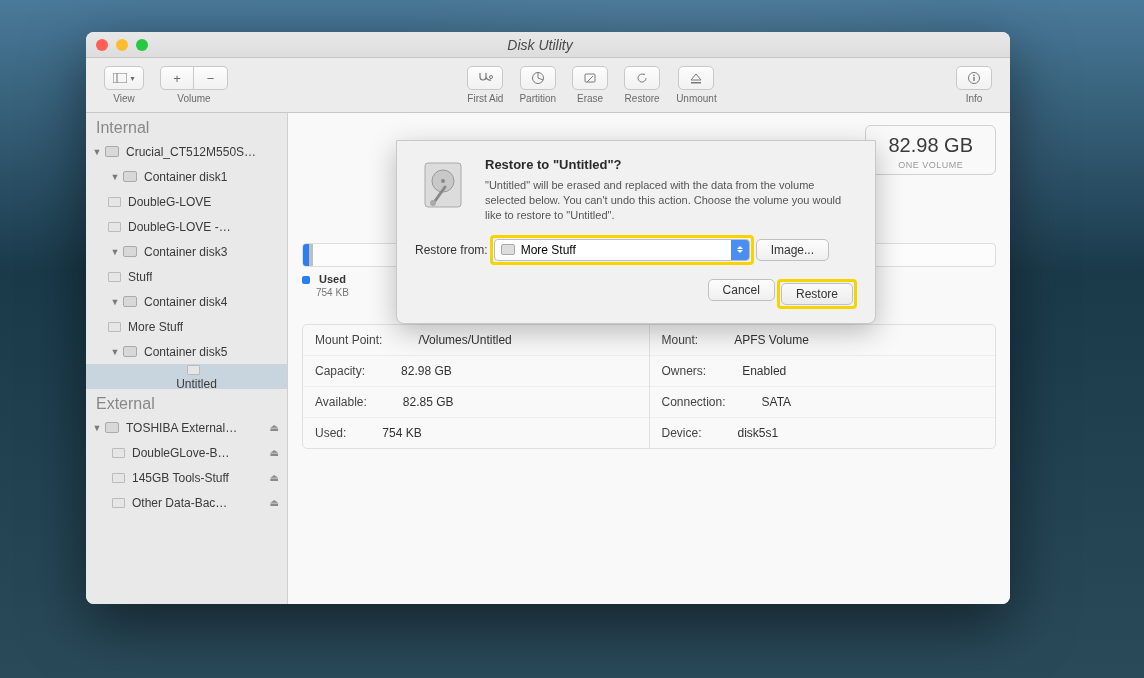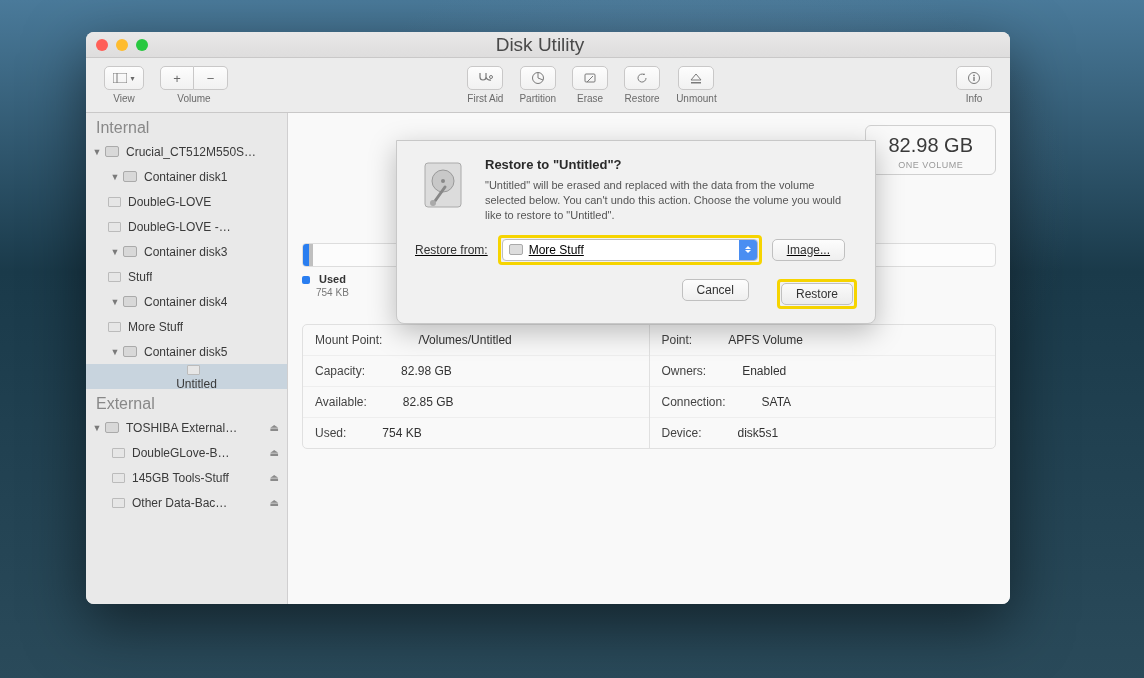--- a/index.html
+++ b/index.html
@@ -27,21 +27,21 @@
       overflow: hidden; z-index:1;
     }
     .titlebar {
       height: 26px; background: linear-gradient(#e9e8e8, #dedddd);
       border-bottom: 1px solid #c9c8c8;
       display:flex; align-items:center; position:relative;
     }
     .traffic { display:flex; gap:8px; padding-left:10px; }
     .dot { width:12px; height:12px; border-radius:50%; }
     .dot.r{background:#ff5f57;} .dot.y{background:#febc2e;} .dot.g{background:#28c840;}
-    .title-text{ position:absolute; left:0; right:16px; text-align:center; font-size:19px; color:#4a4a4a; pointer-events:none;}
+    .title-text{ position:absolute; left:0; right:16px; text-align:center; font-size:14px; color:#4a4a4a; pointer-events:none;font-style:italic;}
 
     .toolbar {
       height: 55px; background: #ececec;
       border-bottom: 1px solid #c9c8c8;
       display:flex; align-items:center; padding: 0 10px;
     }
     .tb-group{ display:flex; flex-direction:column; align-items:center; margin: 0 8px; }
     .tb-btns{ display:flex; gap:0; }
     .tb-btn{
       width:34px; height:24px; background:linear-gradient(#fdfdfd,#f1f1f1); border:1px solid #c9c8c8;
@@ -111,39 +111,39 @@
       position:absolute; left:310px; top:108px; width:480px;
       background:#f1f1f1; border:1px solid #c8c8c8; border-bottom-left-radius:8px; border-bottom-right-radius:8px;
       box-shadow:0 8px 28px rgba(0,0,0,0.25);
       padding: 16px 18px 14px; z-index:5;
     }
     .modal .hdr{ display:flex; gap:14px; }
     .hd-icon{ width:56px; height:58px; flex-shrink:0; }
     .hd-body{ flex:1; }
     .modal-title{ font-size:13px; font-weight:700; color:#2a2a2a; margin-bottom:6px;}
     .modal-desc{ font-size:11px; color:#555; line-height:1.35; }
-    .form-row{ display:flex; align-items:center; margin-top:12px; gap:10px;text-decoration:underline;}
+    .form-row{ display:flex; align-items:center; margin-top:12px; gap:2px;}
     .form-label{ font-size:12px; color:#333; }
     .hl{ border:3px solid #f6d400; border-radius:4px; padding:1px;}
     .select{
       display:flex; align-items:center; width:256px; height:22px; background:#fff; border:1px solid #bdbdbd;
       border-radius:4px; padding:0 0 0 6px; font-size:12px; position:relative;
     }
     .select .chev{
       width:18px; height:100%; background:#4a8ef2; border-top-right-radius:3px; border-bottom-right-radius:3px;
       margin-left:auto; display:flex; flex-direction:column; align-items:center; justify-content:center; gap:1px;
     }
     .chev span{ width:0;height:0;border-left:3px solid transparent;border-right:3px solid transparent;}
     .chev .up{border-bottom:3px solid #fff;} .chev .dn{border-top:3px solid #fff;}
     .btn{
       height:22px; padding:0 14px; background:linear-gradient(#fdfdfd,#efefef);
       border:1px solid #c0c0c0; border-radius:5px; font-size:12px; color:#333; display:flex; align-items:center;
     }
     .btn.primary{ background:linear-gradient(#fafafa,#ececec); }
-    .btn-row{ display:flex; justify-content:flex-end; gap:28px; margin-top:14px; }
+    .btn-row{ display:flex; justify-content:flex-end; gap:2px; margin-top:14px; }
     .sel-ic{ width:14px; height:11px; background:#ddd; border:1px solid #aaa; border-radius:2px; margin-right:6px;}
   </style>
 </head>
 <body>
 
 <div class="window">
 
   <div class="titlebar">
     <div class="traffic">
       <div class="dot r"></div>
@@ -389,21 +389,21 @@
               <span class="k">Available:</span>
               <span class="v">82.85 GB</span>
             </div>
           <div class="cell">
               <span class="k">Used:</span>
               <span class="v">754 KB</span>
             </div>
         </div>
         <div class="col">
           <div class="cell">
-              <span class="k">Point:</span>
+              <span class="k">Mount:</span>
               <span class="v">APFS Volume</span>
             </div>
           <div class="cell">
               <span class="k">Owners:</span>
               <span class="v">Enabled</span>
             </div>
           <div class="cell">
               <span class="k">Connection:</span>
               <span class="v">SATA</span>
             </div>

